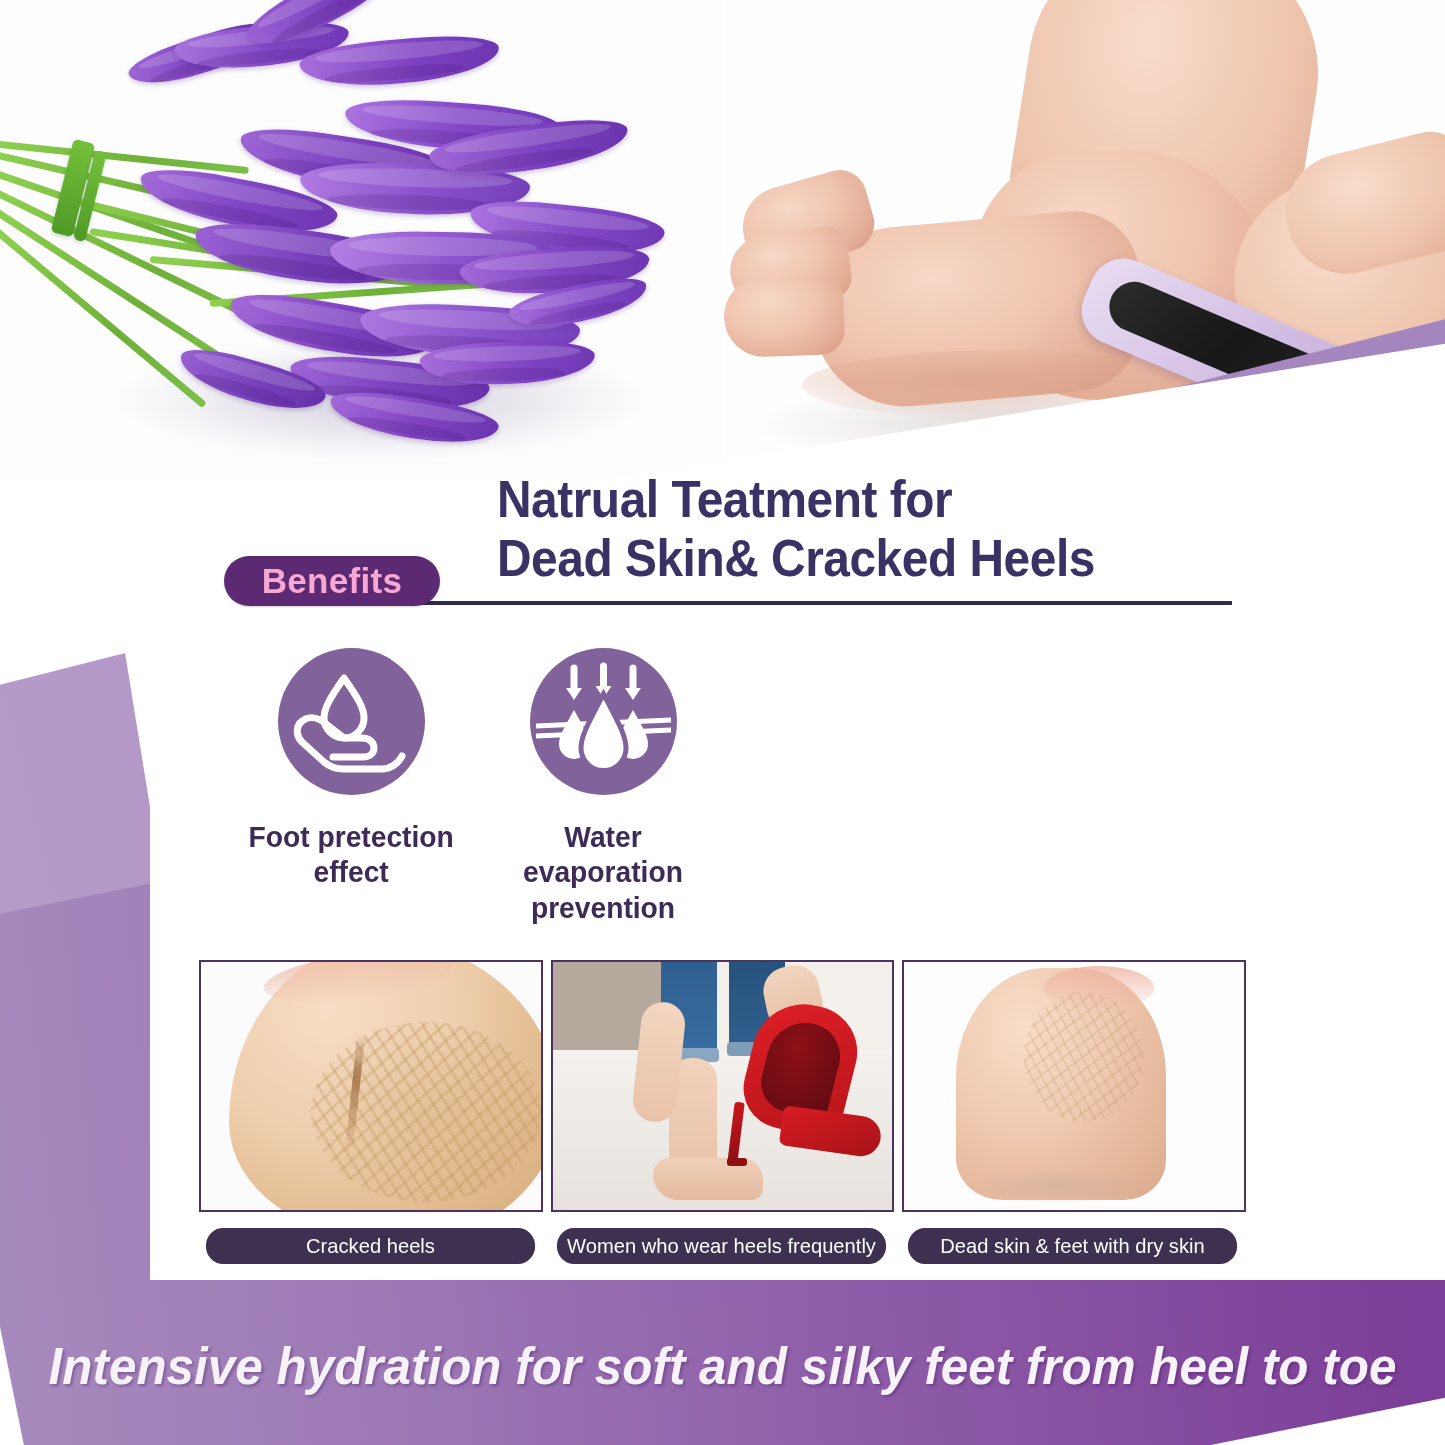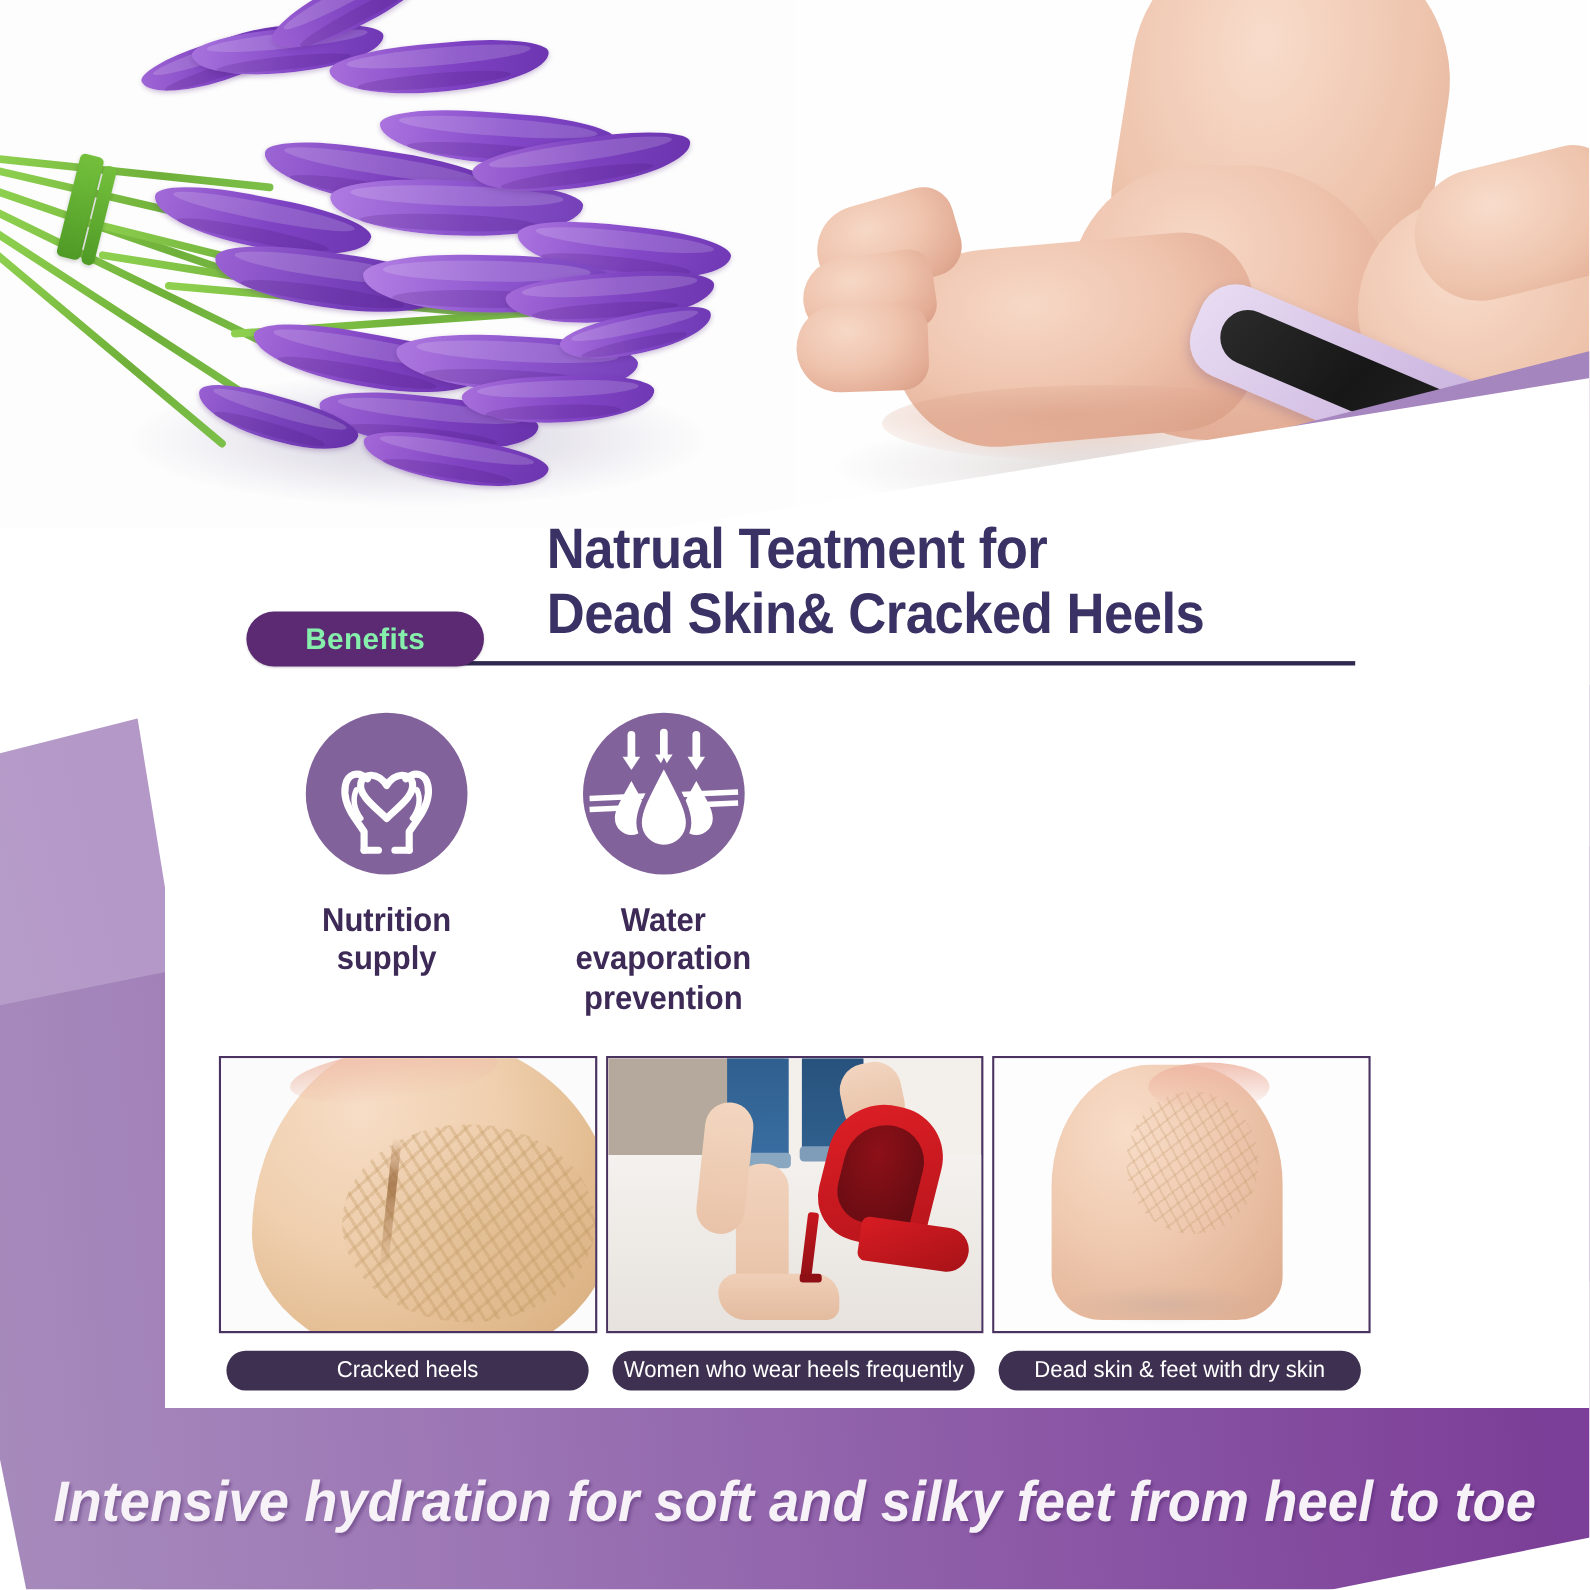--- a/index.html
+++ b/index.html
@@ -169,22 +169,22 @@
   .headline-line { display:block; white-space: nowrap; }
 
   .benefits-pill {
     position: absolute;
     left: 224px;
     top: 556px;
     width: 216px;
     height: 50px;
     background: #5b2a72;
     border-radius: 26px;
-    color: #86efac;
-    font-size: 27px;
+    color: #f9a8d4;
+    font-size: 35px;
     font-weight: 700;
     letter-spacing: 0.3px;
     display: flex;
     align-items: center;
     justify-content: center;
     z-index: 10;
     box-shadow: 0 1px 2px rgba(0,0,0,0.18);
   }
   .benefits-rule {
     position: absolute;
@@ -389,38 +389,34 @@
     </div>
   </div>
 
   <div class="benefits-rule"></div>
   <div class="benefits-pill">
     <span>Benefits</span>
   </div>
 
   <div class="benefits-row">
 
-
     <div class="benefit">
       <div class="benefit-circle">
         <svg class="ic-svg" viewBox="0 0 147 147">
-          <path d="M73.5 66 C66 54, 52 54, 50 64 C48 75, 62 85, 73.5 96 C85 85, 99 75, 97 64 C95 54, 81 54, 73.5 66 Z" fill="none" stroke="#ffffff" stroke-width="6.5" stroke-linejoin="round"></path>
-          <path d="M56 60 C47 52, 38 56, 36 66 C34 76, 38 86, 44 95 L53 108 L53 125" fill="none" stroke="#ffffff" stroke-width="6.5" stroke-linecap="round" stroke-linejoin="round"></path>
-          <path d="M46 70 C42 78, 44 88, 50 96" fill="none" stroke="#ffffff" stroke-width="5" stroke-linecap="round"></path>
-          <path d="M91 60 C100 52, 109 56, 111 66 C113 76, 109 86, 103 95 L94 108 L94 125" fill="none" stroke="#ffffff" stroke-width="6.5" stroke-linecap="round" stroke-linejoin="round"></path>
-          <path d="M101 70 C105 78, 103 88, 97 96" fill="none" stroke="#ffffff" stroke-width="5" stroke-linecap="round"></path>
-          <line x1="53" y1="125" x2="66" y2="125" stroke="#ffffff" stroke-width="6.5" stroke-linecap="round"></line>
-          <line x1="81" y1="125" x2="94" y2="125" stroke="#ffffff" stroke-width="6.5" stroke-linecap="round"></line>
+          <path d="M66 30 C52 50, 46 60, 46 70 a20 20 0 0 0 40 0 C86 60, 80 50, 66 30 Z" fill="none" stroke="#ffffff" stroke-width="7" stroke-linejoin="round"></path>
+          <path d="M22 75 C30 67, 40 69, 48 76 L66 90 L84 90 C92 90, 96 95, 96 100 C96 105, 92 109, 85 109 L55 109" fill="none" stroke="#ffffff" stroke-width="7" stroke-linecap="round" stroke-linejoin="round"></path>
+          <path d="M22 75 C18 80, 18 88, 24 94 L46 114 C52 119, 58 121, 66 121 L104 121 C112 121, 120 116, 124 108" fill="none" stroke="#ffffff" stroke-width="7" stroke-linecap="round" stroke-linejoin="round"></path>
         </svg>
       </div>
       <div class="benefit-label">
-        <span>Nutrition</span><br>
-        <span>supply</span>
+        <span>Foot pretection</span><br>
+        <span>effect</span>
       </div>
     </div>
+
 
     <div class="benefit">
       <div class="benefit-circle">
         <svg class="ic-svg" viewBox="0 0 147 147">
           <g stroke="#ffffff" stroke-width="7" stroke-linecap="round" fill="none">
             <line x1="44" y1="20" x2="44" y2="44"></line>
             <line x1="73.5" y1="18" x2="73.5" y2="42"></line>
             <line x1="103" y1="20" x2="103" y2="44"></line>
           </g>
           <g fill="#ffffff">

